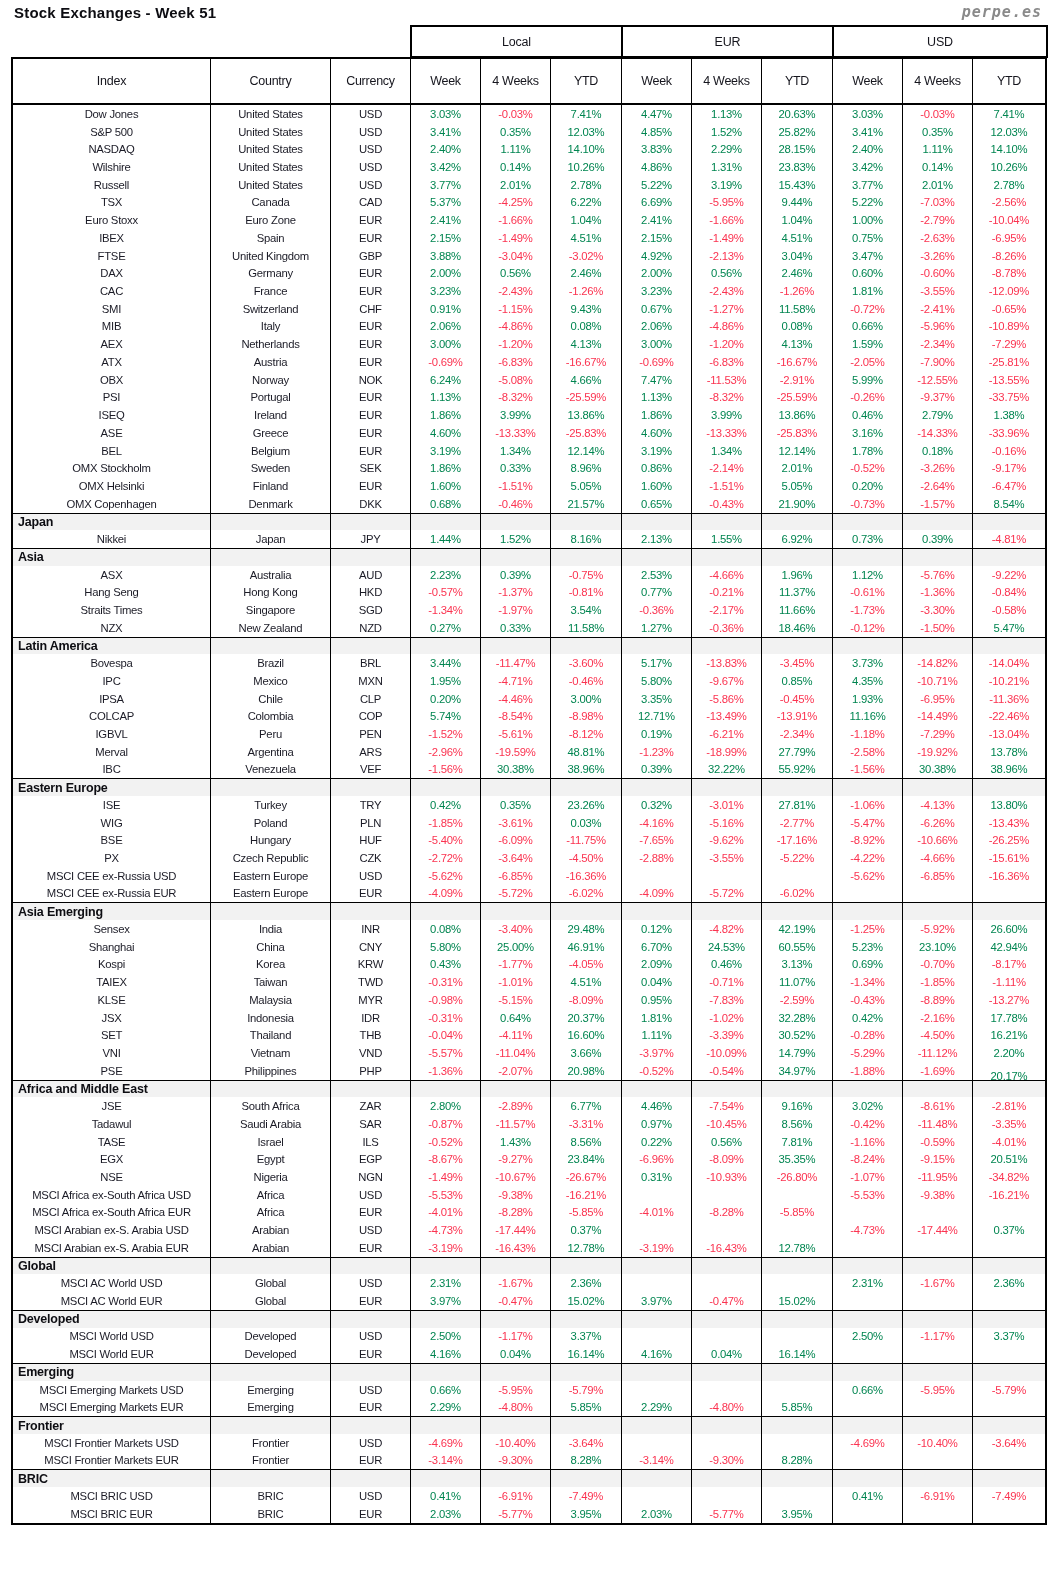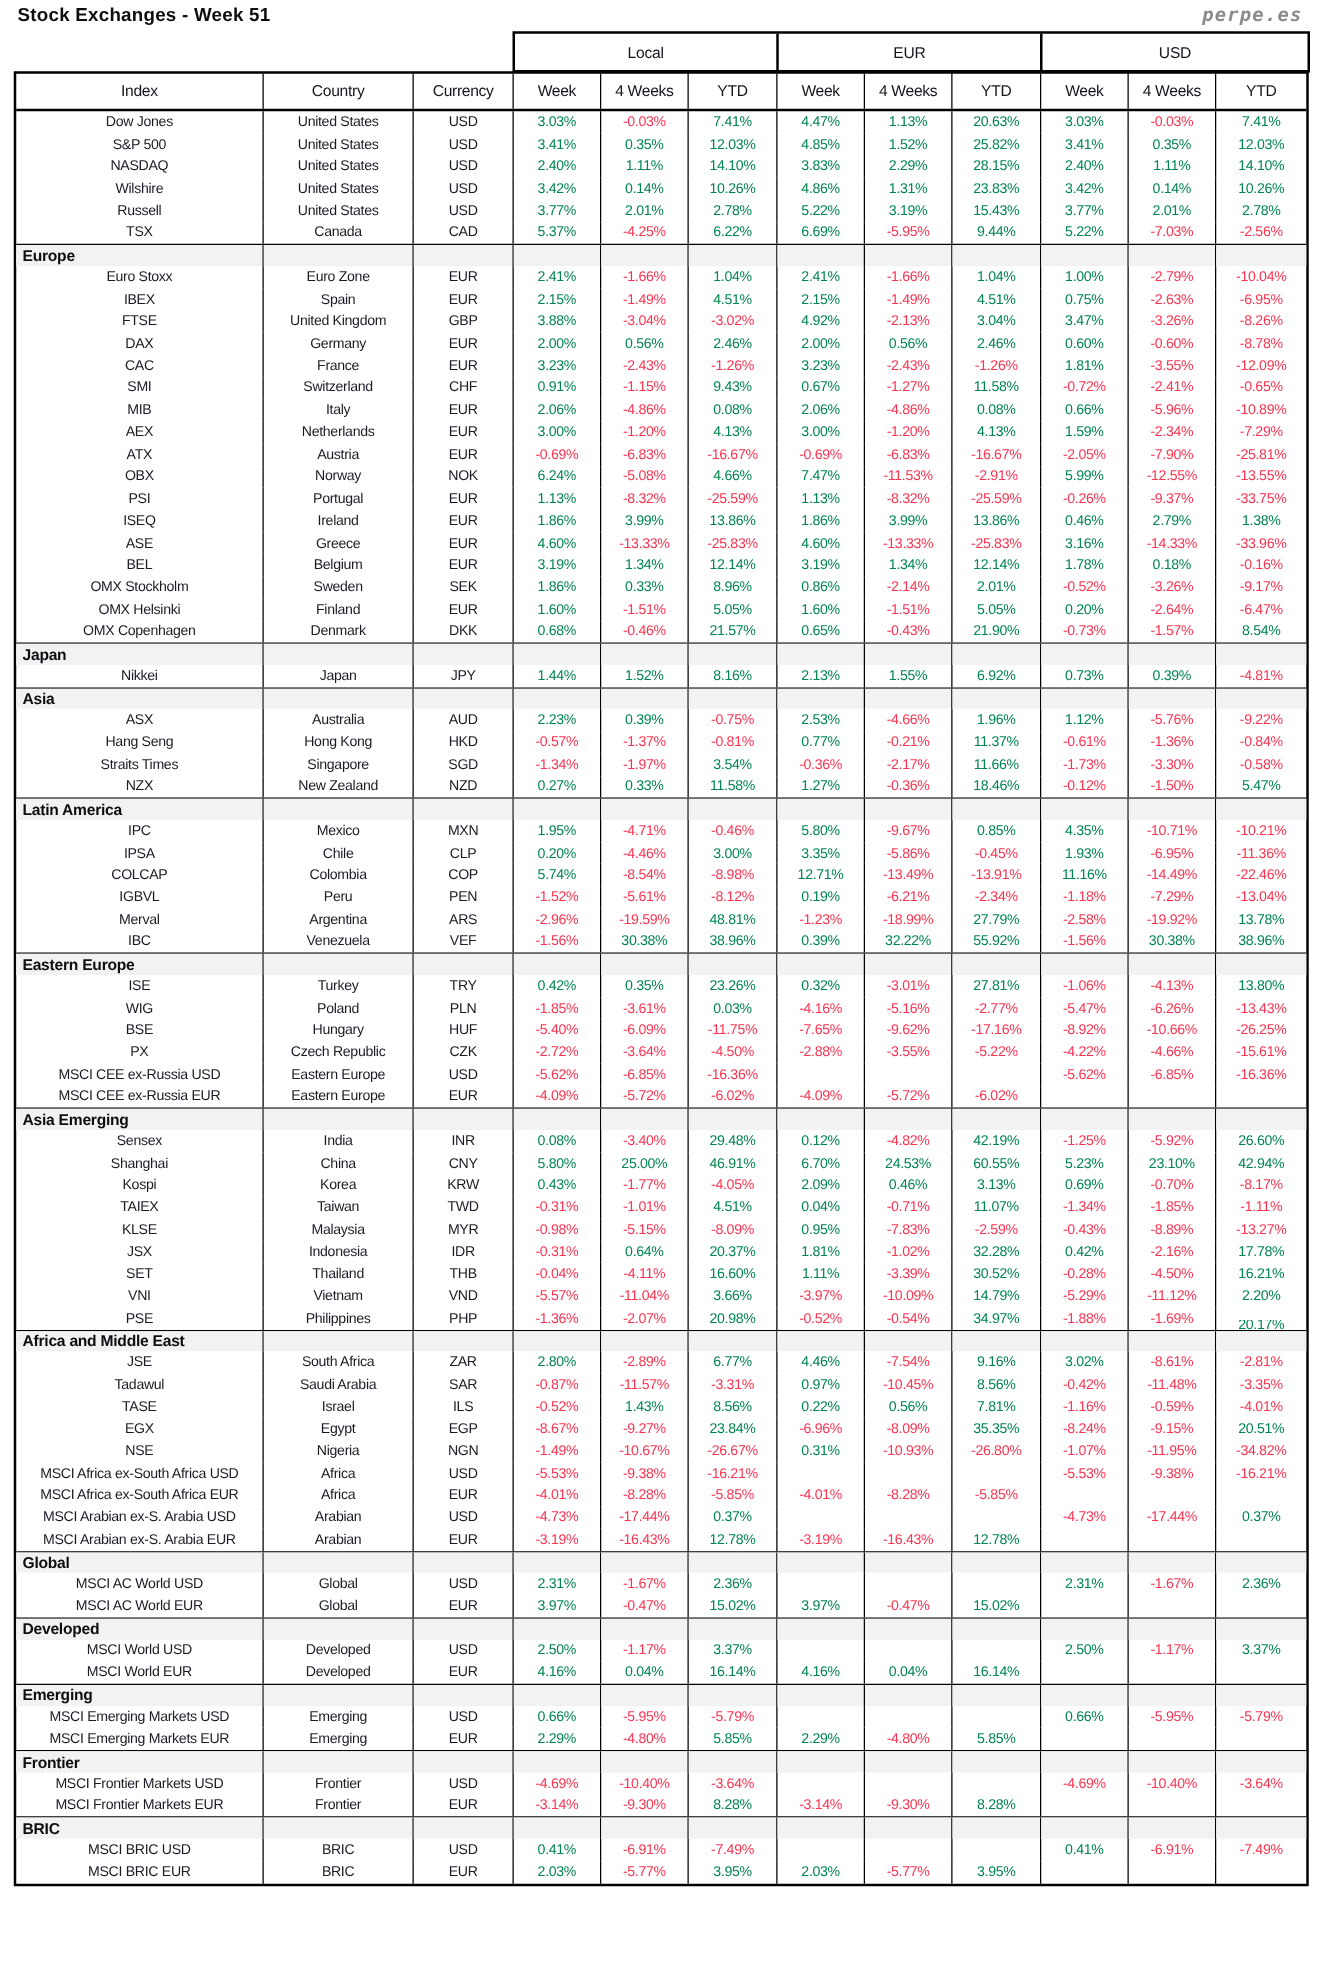--- a/index.html
+++ b/index.html
@@ -47,21 +47,21 @@
   .row > div:nth-child(3)  { width:80px; }
   .row > div:nth-child(4)  { width:70px; }
   .row > div:nth-child(5)  { width:70px; }
   .row > div:nth-child(6)  { width:71px; }
   .row > div:nth-child(7)  { width:70px; }
   .row > div:nth-child(8)  { width:70px; }
   .row > div:nth-child(9)  { width:71px; }
   .row > div:nth-child(10) { width:70px; }
   .row > div:nth-child(11) { width:70px; }
   .row > div:nth-child(12) { width:72px; }
-  .header-row { height:30px; border-bottom:2px solid #000; }
+  .header-row { height:46px; border-bottom:2px solid #000; }
   .header-row > div { font-size:12.5px; color:#15151d; }
   .section-row { border-top:1px solid #000; }
   .section-row > div { background:#f2f2f2; }
   .section-row > div:nth-child(1) {
     justify-content:flex-start; padding-left:5px;
     font-size:12.5px; font-weight:bold; color:#0d0d12; letter-spacing:-0.2px;
   }
   #table-body .section-row:first-child { border-top:none; }
   .data-row > div:nth-child(1),
   .data-row > div:nth-child(2),
@@ -172,34 +172,20 @@
         <div style="color: rgb(0, 133, 80);">5.37%</div>
         <div style="color: rgb(251, 51, 80);">-4.25%</div>
         <div style="color: rgb(0, 133, 80);">6.22%</div>
         <div style="color: rgb(0, 133, 80);">6.69%</div>
         <div style="color: rgb(251, 51, 80);">-5.95%</div>
         <div style="color: rgb(0, 133, 80);">9.44%</div>
         <div style="color: rgb(0, 133, 80);">5.22%</div>
         <div style="color: rgb(251, 51, 80);">-7.03%</div>
         <div style="color: rgb(251, 51, 80);">-2.56%</div>
       </div>
-      <div class="row section-row">
-        <div>Europe</div>
-        <div></div>
-        <div></div>
-        <div></div>
-        <div></div>
-        <div></div>
-        <div></div>
-        <div></div>
-        <div></div>
-        <div></div>
-        <div></div>
-        <div></div>
-      </div>
       <div class="row data-row">
         <div>Euro Stoxx</div>
         <div>Euro Zone</div>
         <div>EUR</div>
         <div style="color: rgb(0, 133, 80);">2.41%</div>
         <div style="color: rgb(251, 51, 80);">-1.66%</div>
         <div style="color: rgb(0, 133, 80);">1.04%</div>
         <div style="color: rgb(0, 133, 80);">2.41%</div>
         <div style="color: rgb(251, 51, 80);">-1.66%</div>
         <div style="color: rgb(0, 133, 80);">1.04%</div>
@@ -537,20 +523,34 @@
         <div></div>
         <div></div>
         <div></div>
         <div></div>
         <div></div>
         <div></div>
         <div></div>
         <div></div>
       </div>
       <div class="row data-row">
+        <div>Bovespa</div>
+        <div>Brazil</div>
+        <div>BRL</div>
+        <div style="color: rgb(0, 133, 80);">3.44%</div>
+        <div style="color: rgb(251, 51, 80);">-11.47%</div>
+        <div style="color: rgb(251, 51, 80);">-3.60%</div>
+        <div style="color: rgb(0, 133, 80);">5.17%</div>
+        <div style="color: rgb(251, 51, 80);">-13.83%</div>
+        <div style="color: rgb(251, 51, 80);">-3.45%</div>
+        <div style="color: rgb(0, 133, 80);">3.73%</div>
+        <div style="color: rgb(251, 51, 80);">-14.82%</div>
+        <div style="color: rgb(251, 51, 80);">-14.04%</div>
+      </div>
+      <div class="row data-row">
         <div>IPC</div>
         <div>Mexico</div>
         <div>MXN</div>
         <div style="color: rgb(0, 133, 80);">1.95%</div>
         <div style="color: rgb(251, 51, 80);">-4.71%</div>
         <div style="color: rgb(251, 51, 80);">-0.46%</div>
         <div style="color: rgb(0, 133, 80);">5.80%</div>
         <div style="color: rgb(251, 51, 80);">-9.67%</div>
         <div style="color: rgb(0, 133, 80);">0.85%</div>
         <div style="color: rgb(0, 133, 80);">4.35%</div>

